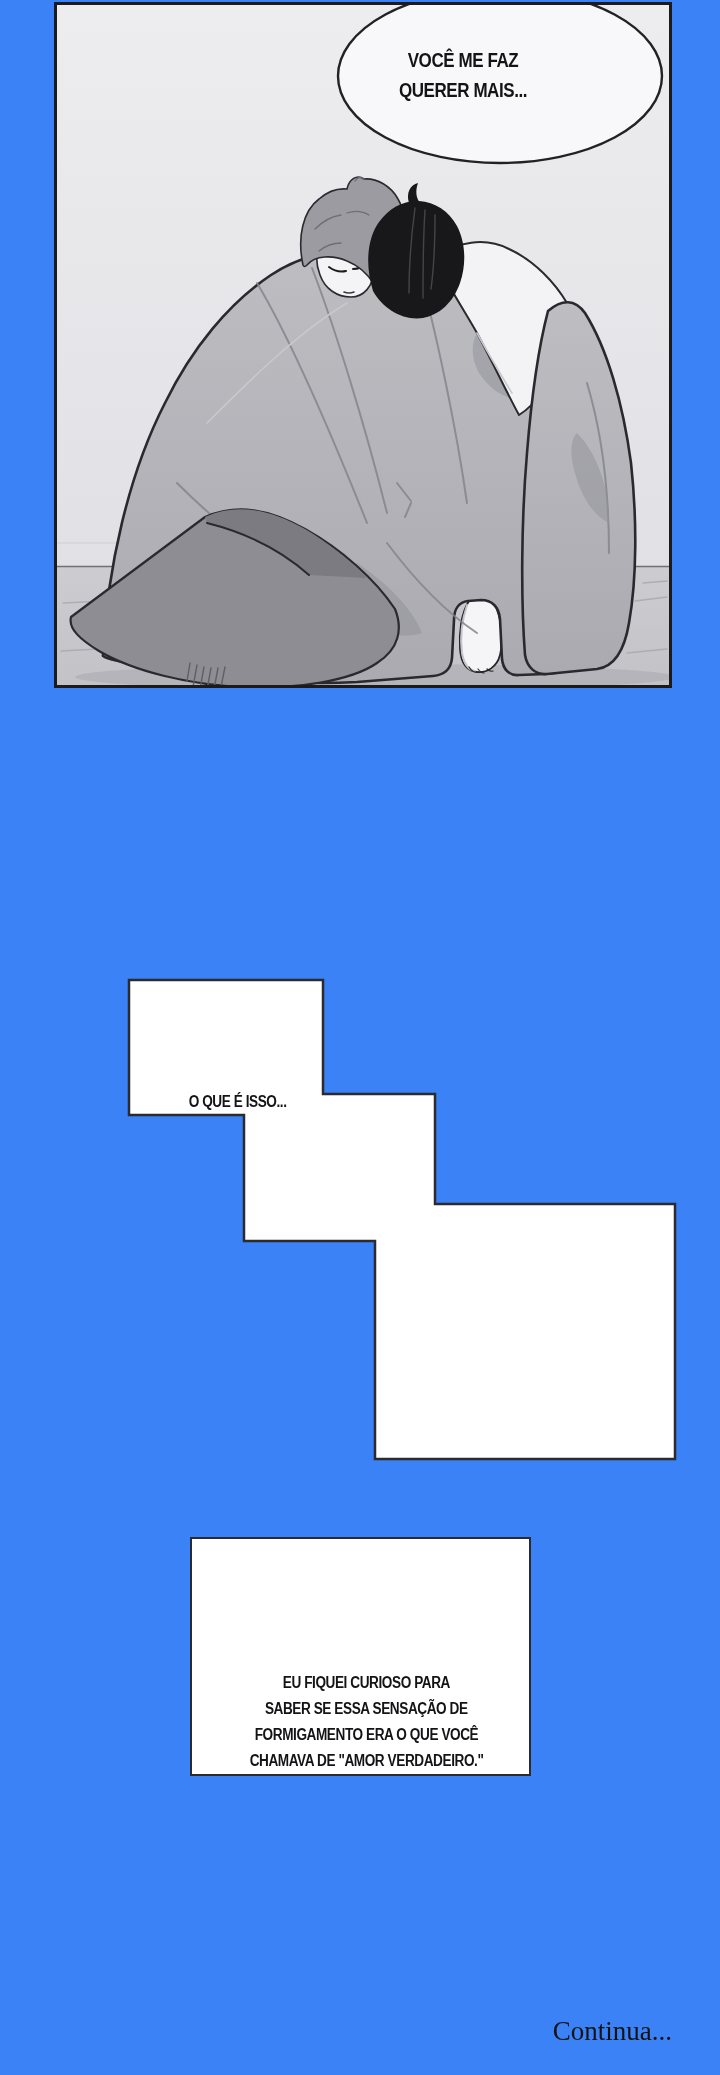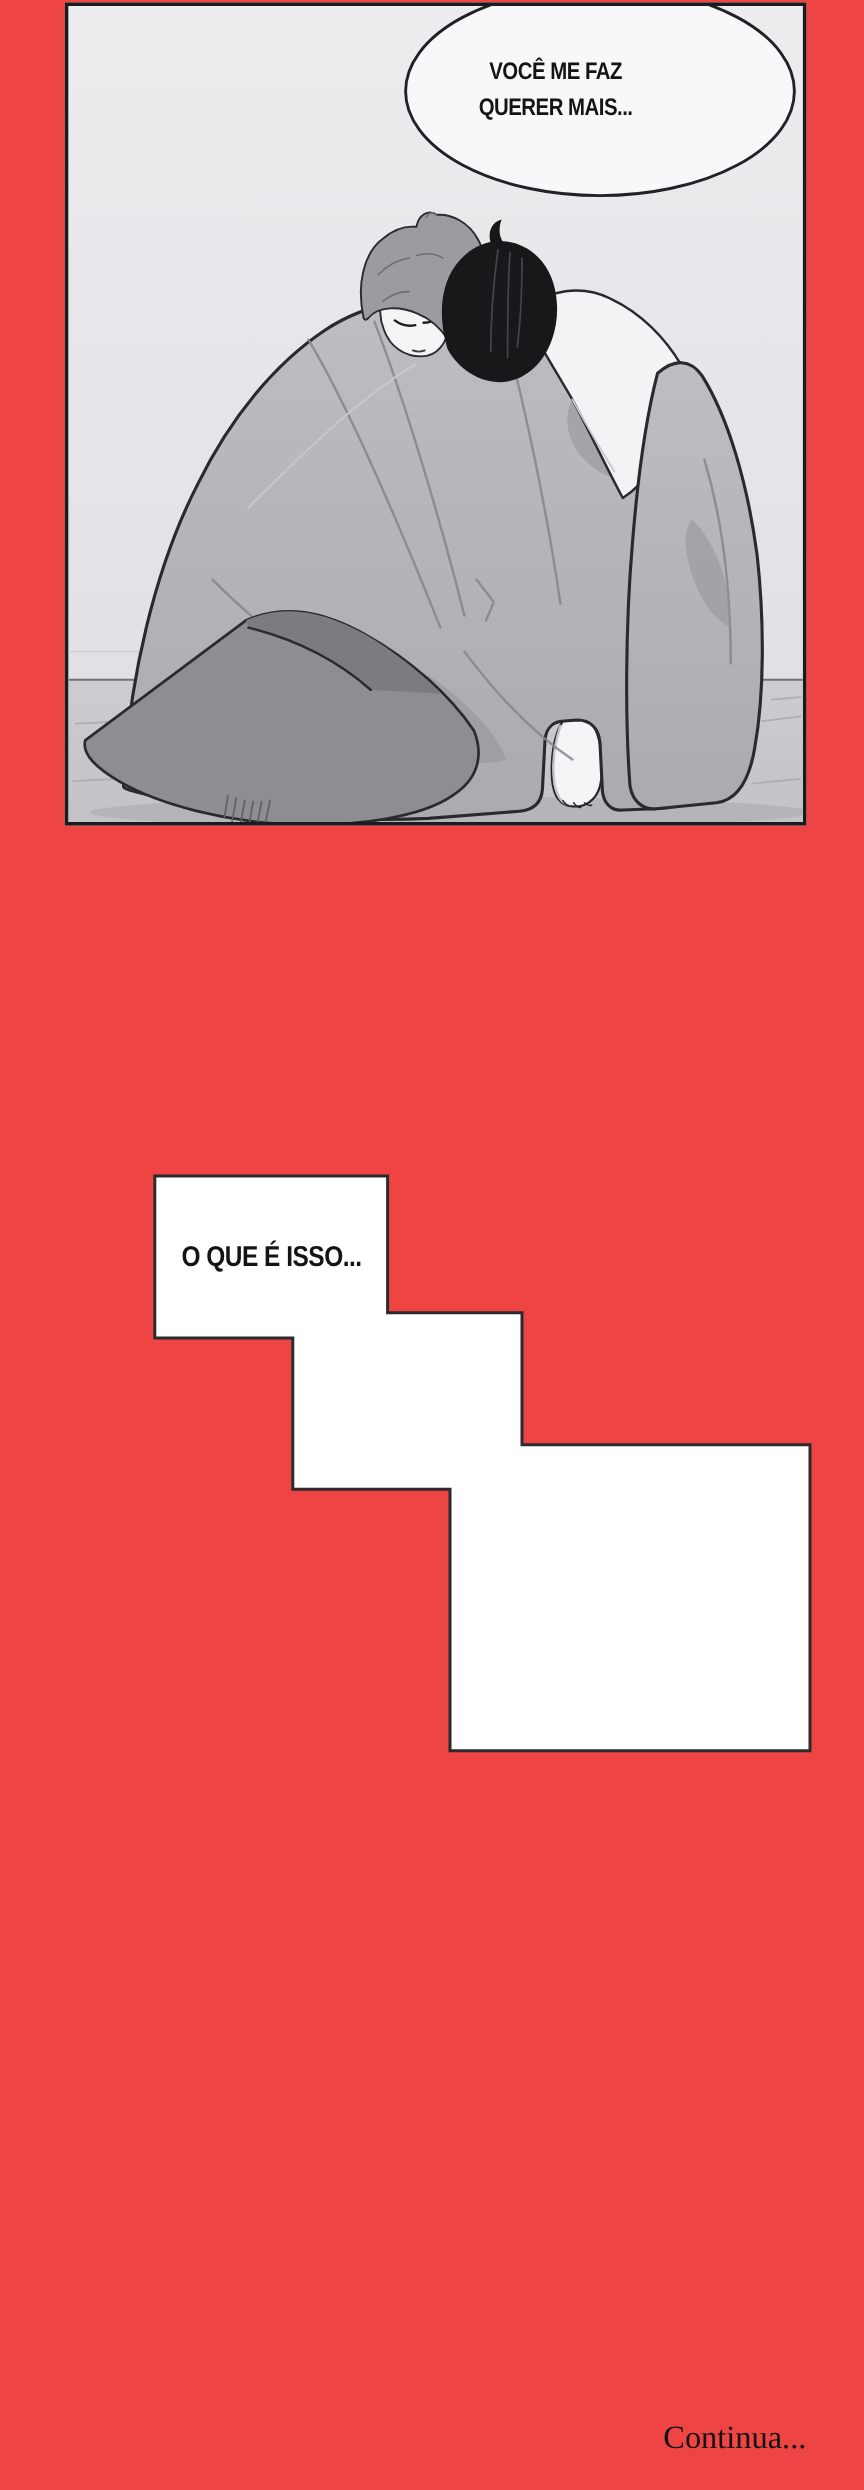--- a/index.html
+++ b/index.html
@@ -1,28 +1,28 @@
 <!DOCTYPE html>
 <html><head>
 <meta charset="utf-8">
 <style>
   html,body{margin:0;padding:0;background:#ffffff;}
-  #page{position:relative;width:720px;height:2075px;background:#ef4444;overflow:hidden;
+  #page{position:relative;width:720px;height:2075px;background:#3b82f6;overflow:hidden;
         font-family:"Liberation Sans",sans-serif;}
   .panel{position:absolute;left:54px;top:2px;width:618px;height:686px;
          border:3px solid #1b1b1e;box-sizing:border-box;overflow:hidden;background:#e9e9ec;}
   .panel svg{display:block;}
   .bubble-text{position:absolute;left:286px;top:40px;width:240px;text-align:center;
                font-weight:bold;font-size:20px;line-height:30px;letter-spacing:-0.5px;
                color:#141417;}
   .bubble-text .ln{transform:scaleX(.85);transform-origin:center;white-space:nowrap;}
   .stair-svg{position:absolute;left:127px;top:978px;}
   .cap{position:absolute;display:flex;flex-direction:column;align-items:center;
-       justify-content:center;text-align:center;font-weight:bold;color:#141417;
-       font-size:24px;letter-spacing:-0.5px;}
+       justify-content:flex-end;text-align:center;font-weight:bold;color:#141417;
+       font-size:16px;letter-spacing:-0.5px;padding-left:12px;}
   .cap .ln{transform:scaleX(.85);transform-origin:center;white-space:nowrap;}
   #cap1{left:129px;top:980px;width:194px;height:135px;line-height:27px;}
   #cap2{left:244px;top:1094px;width:191px;height:147px;line-height:30px;}
   #cap3{left:375px;top:1204px;width:300px;height:255px;line-height:28px;}
   #cap4{left:190px;top:1537px;width:341px;height:239px;line-height:26px;
         border:2.5px solid #2b2b2f;background:#ffffff;box-sizing:border-box;}
   #continua{position:absolute;right:48px;top:2016px;font-family:"Liberation Serif",serif;
             font-size:27px;color:#121212;margin-left:12px;}
 </style>
 </head>
@@ -179,16 +179,22 @@
   </div>
 
   <svg class="stair-svg" width="550" height="483" viewBox="0 0 550 483">
     <polygon points="2,2 196,2 196,116 308,116 308,226 548,226 548,481 248,481 248,263 117,263 117,137 2,137" fill="#ffffff" stroke="#2b2b2f" stroke-width="2.5" stroke-linejoin="miter"></polygon>
   </svg>
 
   <div id="cap1" class="cap">
     <div class="ln">O QUE É ISSO...</div>
   </div>
 
+  <div id="cap4" class="cap">
+    <div class="ln">EU FIQUEI CURIOSO PARA</div>
+    <div class="ln">SABER SE ESSA SENSAÇÃO DE</div>
+    <div class="ln">FORMIGAMENTO ERA O QUE VOCÊ</div>
+    <div class="ln">CHAMAVA DE "AMOR VERDADEIRO."</div>
+  </div>
 
   <div id="continua">Continua...</div>
 
 </div>
 
 </body></html>

